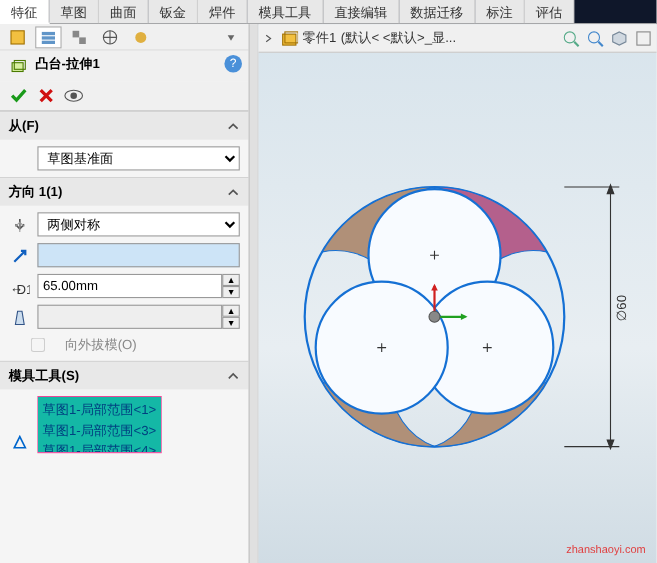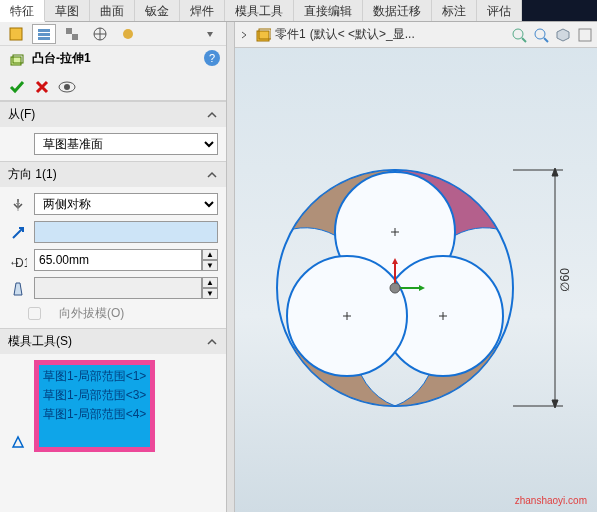--- a/index.html
+++ b/index.html
@@ -13,32 +13,32 @@
 .vsplit{width:8px;background:#e0e0e0;border-left:1px solid #c0c0c0;cursor:col-resize}
 .toolrow{display:flex;align-items:center;height:24px;padding:2px 4px;gap:4px;border-bottom:1px solid #d8d8d8;background:#f0f0f0}
 .tbtn{width:24px;height:20px;display:flex;align-items:center;justify-content:center;border:1px solid transparent;cursor:pointer}
 .tbtn.sel{background:#fff;border:1px solid #aaa}
 .panelhead{display:flex;align-items:flex-start;padding:4px 6px;background:#f0f0f0;gap:6px}
 .panelhead .title{font-weight:bold;flex:1}
 .help{width:16px;height:16px;border-radius:50%;background:#4a90d9;color:#fff;display:flex;align-items:center;justify-content:center;font-size:11px}
 .okrow{display:flex;gap:8px;padding:4px 8px;align-items:center;background:#f0f0f0;border-bottom:1px solid #d0d0d0}
 .sect{border-top:1px solid #d0d0d0}
 .secthead{display:flex;align-items:center;padding:4px 8px;background:#e8e8e8;cursor:pointer}
-.secthead .lbl{flex:1;font-weight:normal}
+.secthead .lbl{flex:1;font-weight:bold}
 .chev{width:12px;height:12px}
 .sectbody{padding:6px 8px;display:flex;flex-direction:column;gap:6px}
 .selrow{display:flex;align-items:flex-end;gap:6px}
 select,input[type=text]{flex:1;height:22px;border:1px solid #999;background:#fff;padding:0 4px;font-size:12px}
 .spin{display:flex;flex:1}
 .spin input{flex:1}
 .spinbtns{display:flex;flex-direction:column;width:16px}
 .spinbtns button{flex:1;font-size:8px;border:1px solid #999;background:#eee;cursor:pointer;padding:0;line-height:1}
 .iconcell{width:20px;height:20px;display:flex;align-items:center;justify-content:center}
 .cbrow{display:flex;align-items:center;gap:18px;padding-left:20px}
-.listbox{border:5px solid #ec4899;background:#0ea5e9;height:92px;overflow:auto;padding:2px}
+.listbox{border:1px solid #ec4899;background:#14b8a6;height:52px;overflow:auto;padding:2px}
 .listbox div{padding:1px 2px;color:#004080}
 .right{flex:1;position:relative;background:linear-gradient(#d8e4ec,#e8eef2 60%,#d0dce4)}
 .topbar{display:flex;align-items:center;height:26px;padding:0 4px;gap:6px;border-bottom:1px solid #c8c8c8;background:#f0f0f0}
 .bread{flex:1;display:flex;align-items:flex-end;gap:4px;font-size:11px;color:#333}
 .ricons{display:flex;gap:6px}
 .canvas{position:relative;width:100%;height:464px}
 .watermark{position:absolute;right:10px;bottom:6px;color:#e04040;font-size:10px}
 svg{display:block}
 </style>
 </head>

